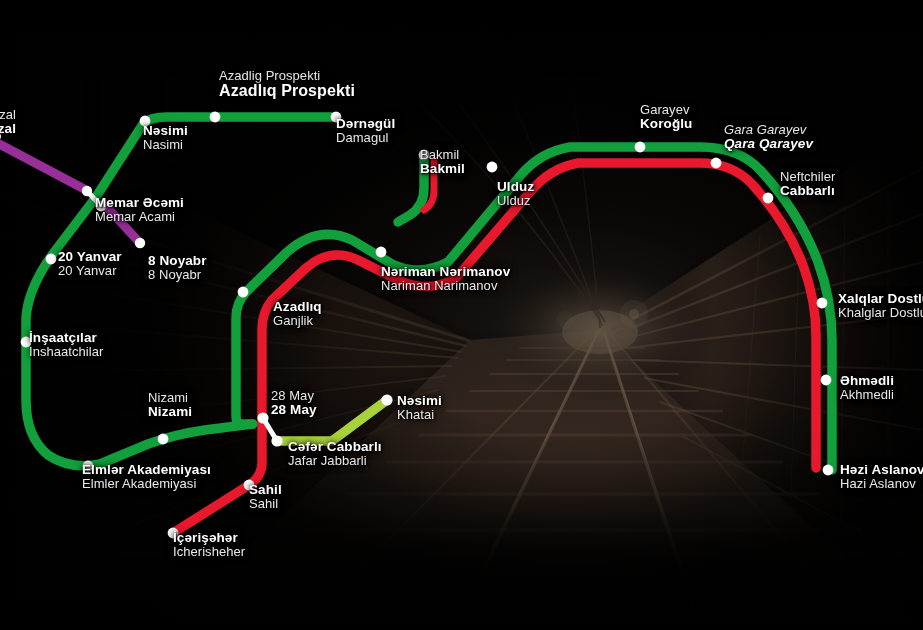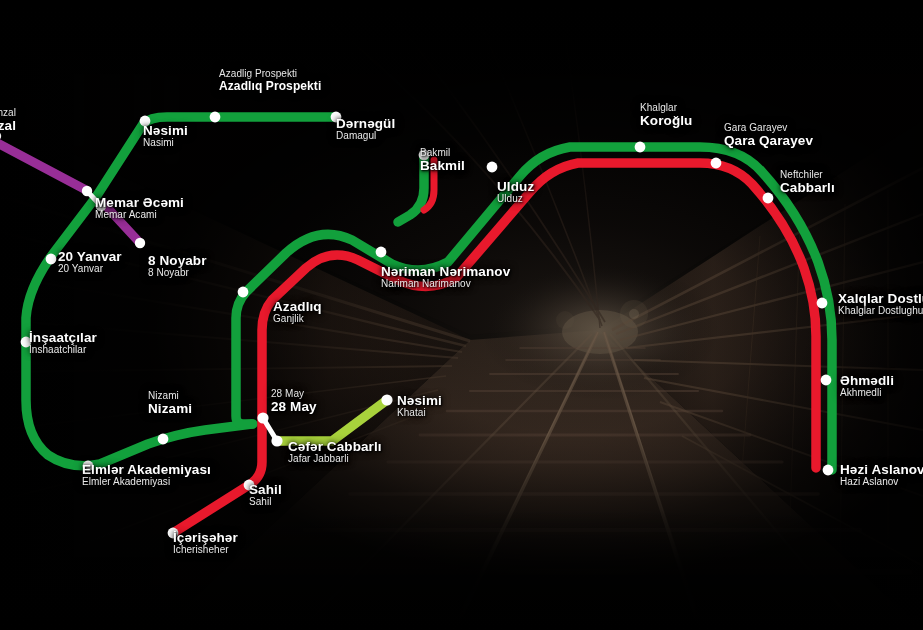--- a/index.html
+++ b/index.html
@@ -50,26 +50,26 @@
     pointer-events:none;
   }
   .lbl .az {
     display:block;
     font-size:13.5px;
     font-weight:bold;
     letter-spacing:0.1px;
   }
   .lbl .en {
     display:block;
-    font-size:10px;
+    font-size:13px;
     font-weight:normal;
     color:#e9e9e9;
     letter-spacing:0.05px;
   }
-  .lbl.big .az { font-size:12px; }
+  .lbl.big .az { font-size:16px; }
   .lbl.ralign { text-align:right; }
 </style>
 </head>
 <body>
 
 <div id="stage">
 
   <div id="photo">
     <svg viewBox="0 0 923 630" xmlns="http://www.w3.org/2000/svg" aria-hidden="true">
       <defs>
@@ -365,25 +365,25 @@
       <span class="az">Sahil</span>
       <span class="en">Sahil</span>
     </div>
 
     <div class="lbl" style="left:173px; top:531px;">
       <span class="az">İçərişəhər</span>
       <span class="en">Icherisheher</span>
     </div>
 
     <div class="lbl" style="left:640px; top:103px;">
-      <span class="en">Khalglar</span>
+      <span class="en">Garayev</span>
       <span class="az">Koroğlu</span>
     </div>
 
-    <div class="lbl" style="left:724px; top:123px;">
+    <div class="lbl" style="left:724px; top:123px;font-style:italic;">
       <span class="en">Gara Garayev</span>
       <span class="az">Qara Qarayev</span>
     </div>
 
     <div class="lbl" style="left:780px; top:170px;">
       <span class="en">Neftchiler</span>
       <span class="az">Cabbarlı</span>
     </div>
 
     <div class="lbl" style="left:838px; top:292px;">

